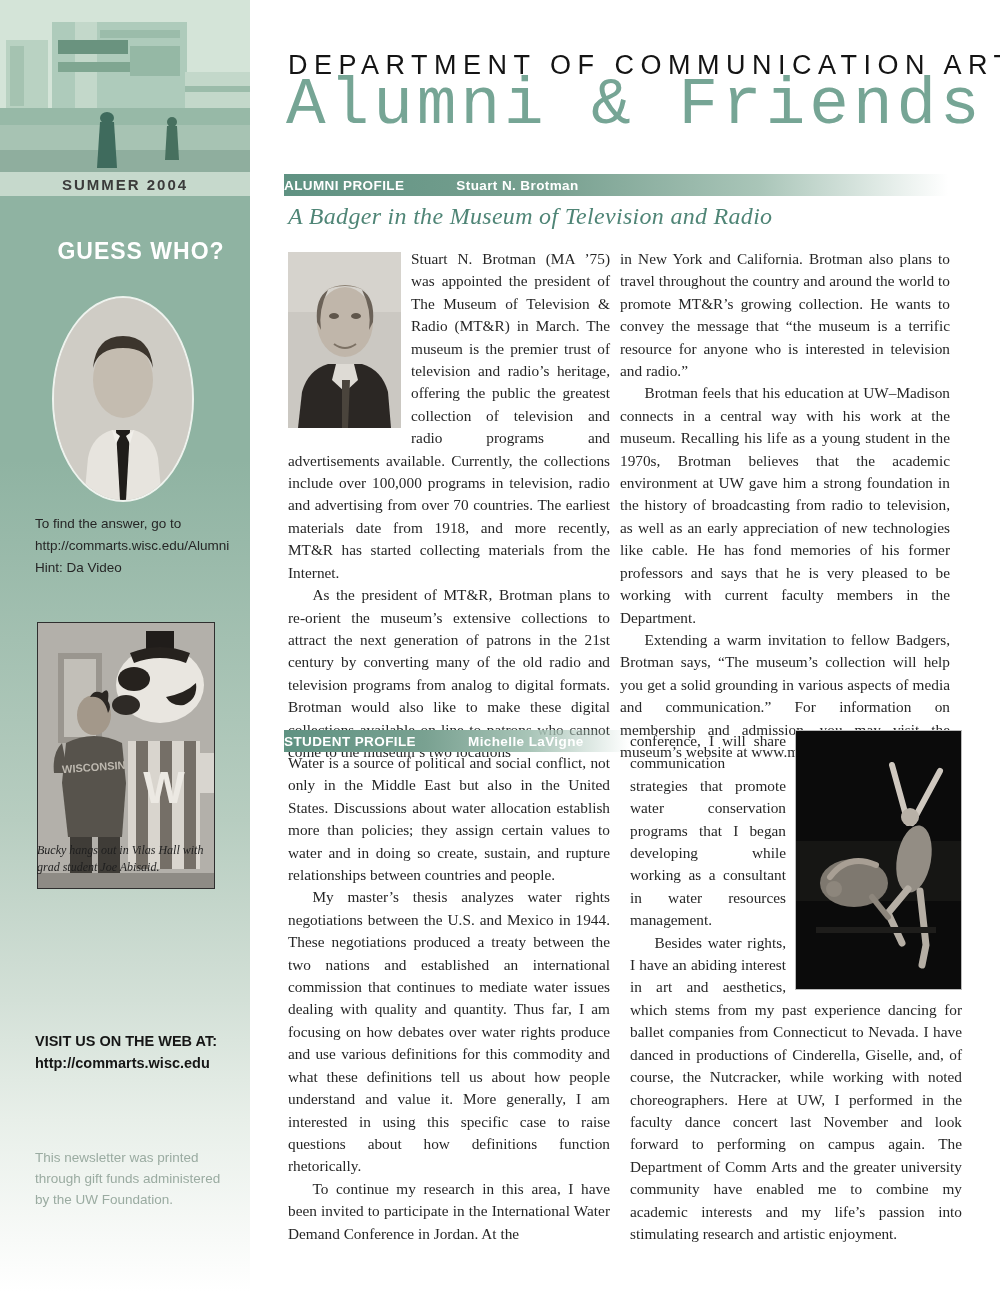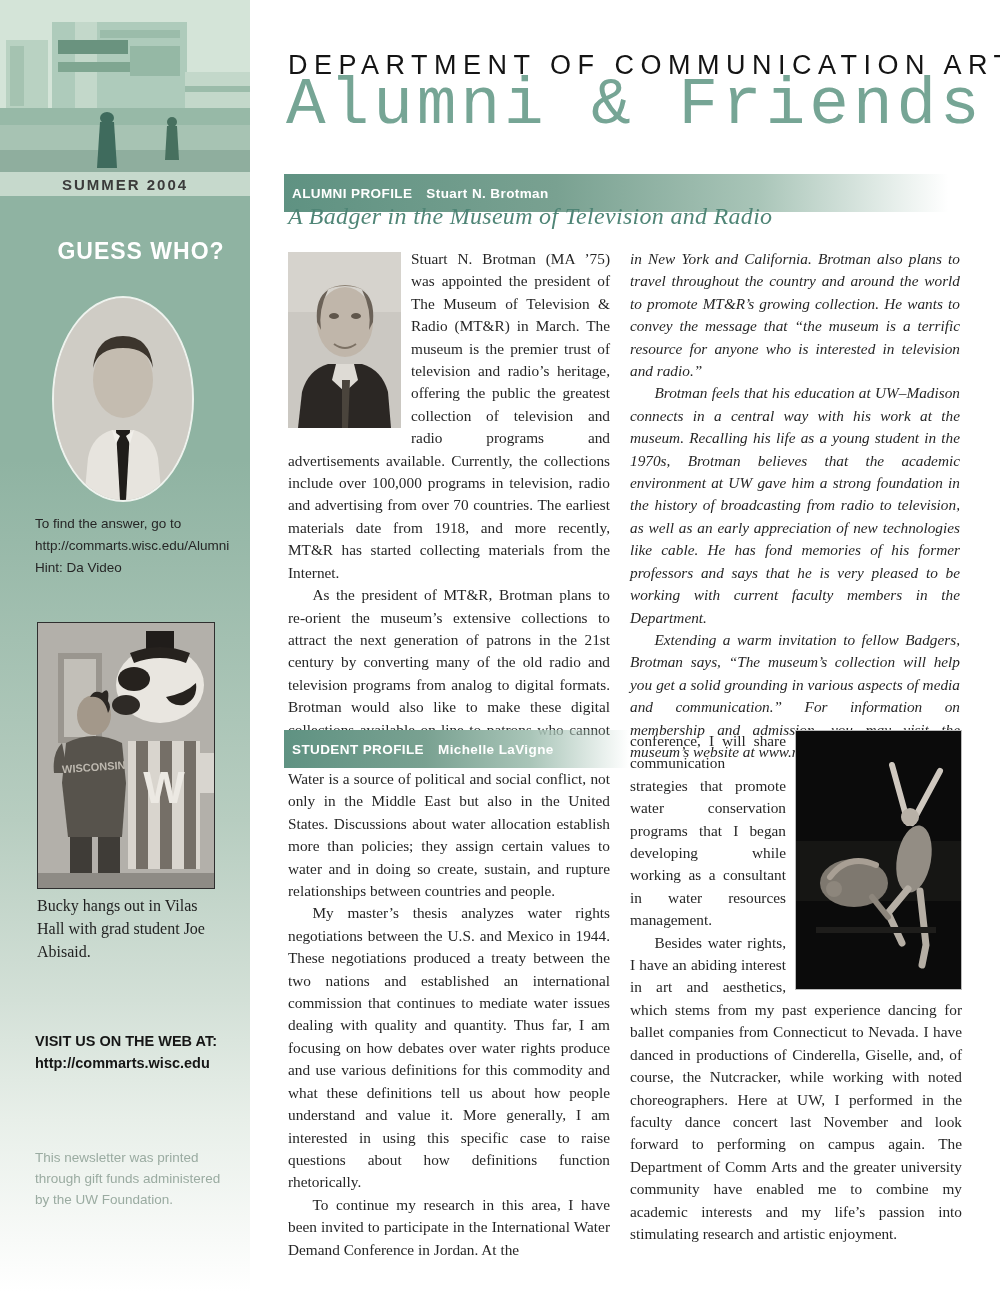--- a/index.html
+++ b/index.html
@@ -19,53 +19,53 @@
     font-family:"Liberation Sans",sans-serif;font-weight:bold;font-size:23px;
     letter-spacing:1px;color:#ffffff;}
   .oval-photo{position:absolute;left:52px;top:296px;width:138px;height:202px;
     border-radius:50%;overflow:hidden;border:2px solid #eef3ee;background:#d6d3cd;}
   .answer-text{position:absolute;left:35px;top:513px;width:200px;
     font-family:"Liberation Sans",sans-serif;font-size:13.5px;line-height:1.6;color:#262626;}
   .hint-text{position:absolute;left:35px;top:560px;width:200px;
     font-family:"Liberation Sans",sans-serif;font-size:13.5px;color:#262626;}
   .bucky-photo{position:absolute;left:37px;top:622px;width:176px;height:265px;
     border:1px solid #2f2f2f;background:#b3b0aa;}
-  .bucky-caption{position:absolute;left:37px;top:894px;width:180px;
-    font-size:16px;line-height:1.45;color:#1f1f1f;}
+  .bucky-caption{position:absolute;left:37px;top:842px;width:180px;
+    font-style:italic;font-size:12px;line-height:1.45;color:#1f1f1f;}
   .visit-block{position:absolute;left:35px;top:1030px;width:210px;
     font-family:"Liberation Sans",sans-serif;font-weight:bold;font-size:14.5px;
     line-height:1.55;color:#161616;}
   .printed-note{position:absolute;left:35px;top:1148px;width:190px;
     font-family:"Liberation Sans",sans-serif;font-size:13.5px;line-height:1.55;color:#9aaba1;}
 
   
   .main{position:absolute;left:284px;top:0;width:680px;height:1292px;}
   .masthead-dept{position:absolute;left:4px;top:50px;width:676px;
     font-family:"Liberation Sans",sans-serif;font-size:27px;letter-spacing:6.5px;
     color:#141414;white-space:nowrap;}
   .masthead-title{position:absolute;left:2px;top:68px;width:676px;
     font-family:Liberation Mono, monospace;font-size:66px;letter-spacing:4px;
     color:#76a595;white-space:nowrap;}
 
-  .section-bar{height:38px;display:flex;align-items:center;padding-left:8px;box-sizing:border-box;
-    background:linear-gradient(90deg,#5f9282 0%,#79a191 40%,#a9c5b8 70%,rgba(255,255,255,0) 98%);}
+  .section-bar{height:22px;display:flex;align-items:center;box-sizing:border-box;
+    background:linear-gradient(90deg,#5f9282 0%,#79a191 40%,#a9c5b8 70%,rgba(255,255,255,0) 98%);gap:38px;}
   .section-bar .bar-label, .section-bar .bar-name{
     font-family:"Liberation Sans",sans-serif;font-weight:bold;font-size:13.5px;
     color:#ffffff;letter-spacing:.4px;white-space:nowrap;}
   .section-bar .bar-name{margin-left:14px;}
   .bar-alumni{position:absolute;left:0;top:174px;width:678px;}
   .headline{font-family:"Liberation Serif",serif;font-style:italic;font-size:24px;
     color:#4f8576;letter-spacing:.3px;}
   .headline-alumni{position:absolute;left:4px;top:203px;width:670px;}
 
   .body-text p{margin:0;font-size:15.3px;line-height:22.4px;text-align:justify;color:#262626;}
   .body-text p.indent{text-indent:1.6em;}
 
   .alumni-col1{position:absolute;left:4px;top:248px;width:322px;}
-  .alumni-col2{position:absolute;left:346px;top:248px;width:330px;font-style:italic;}
+  .alumni-col2{position:absolute;left:336px;top:248px;width:330px;}
   .brotman-photo{float:left;width:113px;height:176px;margin:4px 10px 3px 0;background:#c9c6c0;}
 
   .student-section{position:absolute;left:0;top:730px;width:680px;}
   .student-left{position:absolute;left:0;top:0;width:326px;}
   .bar-student{width:352px;margin-left:0;}
   .headline-student{margin:10px 0 4px 4px;}
   .student-left .body-text{margin-left:4px;}
   .student-right{position:absolute;left:346px;top:0;width:332px;}
   .dancer-photo{float:right;width:165px;height:258px;margin:0 0 6px 9px;
     border:1px solid #bbbbbb;background:#0b0b0b;}

